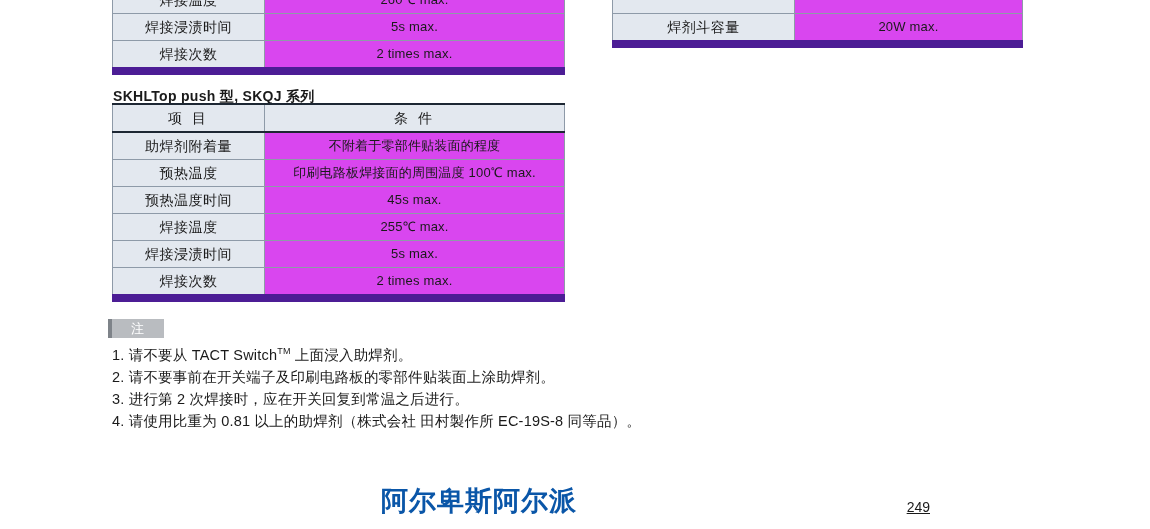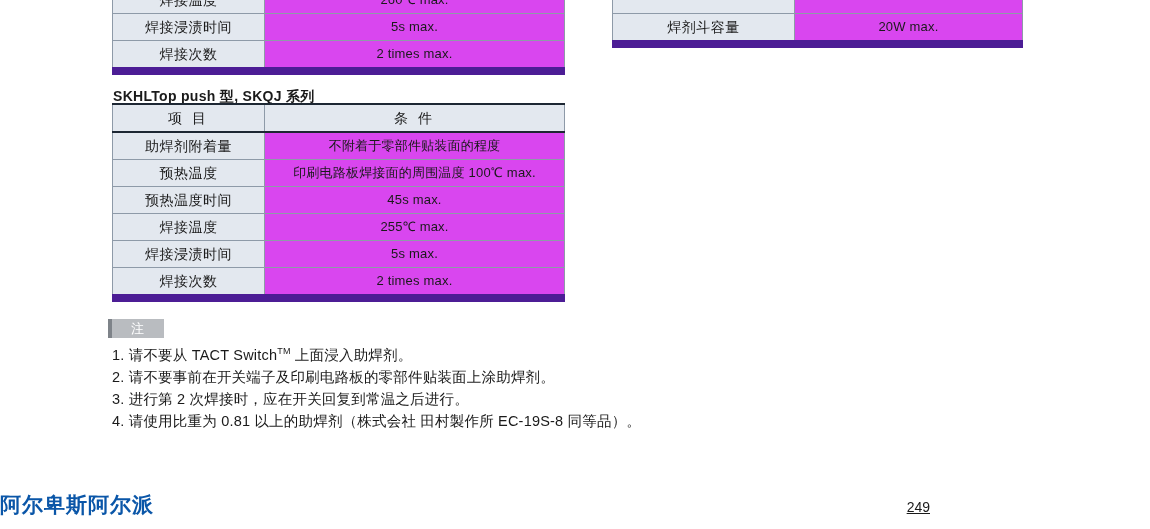--- a/index.html
+++ b/index.html
@@ -134,23 +134,23 @@
     font-size: 9px;
     vertical-align: super;
   }
 
   
   .brand {
     position: absolute;
     left: 0;
     right: 0;
     bottom: 10px;
-    text-align: left;
+    text-align: center;
     color: #0a56a8;
-    font-size: 21px;
+    font-size: 27px;
     font-weight: bold;
     letter-spacing: 1px;
   }
   .page-number {
     position: absolute;
     right: 28px;
     bottom: 14px;
     font-size: 14px;
     color: #1a1a1a;
     text-decoration: underline;

